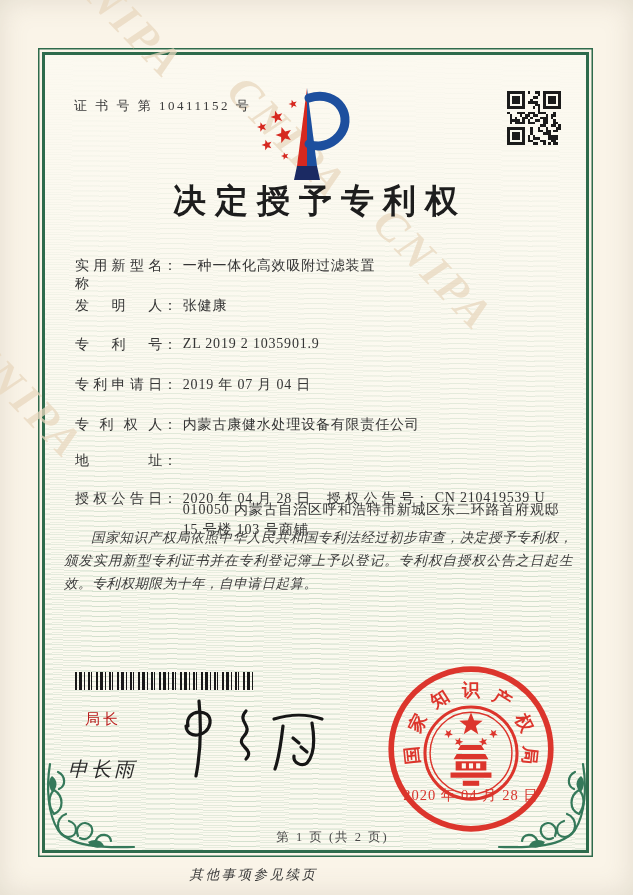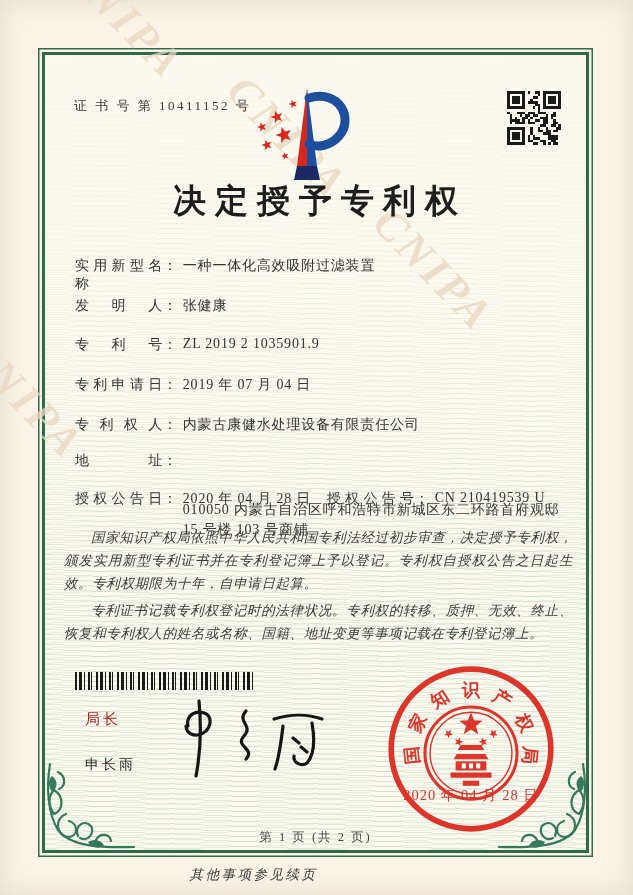--- a/index.html
+++ b/index.html
@@ -56,27 +56,27 @@
     color:#3c3c3c;font-style:italic;text-align:justify;letter-spacing:0.6px;}
   #paras p{margin:4px;text-indent:2em;}
   #barcode{left:75px;top:672px;width:178px;height:18px;
     background:repeating-linear-gradient(90deg,
       #191919 0 2px,rgba(0,0,0,0) 2px 4px,
       #191919 4px 7px,rgba(0,0,0,0) 7px 9px,
       #191919 9px 10px,rgba(0,0,0,0) 10px 13px,
       #191919 13px 15px,rgba(0,0,0,0) 15px 16px,
       #191919 16px 17px,rgba(0,0,0,0) 17px 21px);}
   #director-title{left:85px;top:710px;font-size:15px;letter-spacing:3px;color:#b91c1c;}
-  #director-name{left:85px;top:756px;font-size:14px;letter-spacing:3px;color:#2b2b2b;}
+  #director-name{left:68px;top:756px;font-size:20px;letter-spacing:3px;color:#2b2b2b;font-style:italic;}
   #signature{left:162px;top:696px;z-index:6;}
   #seal{left:383px;top:661px;z-index:7;}
   #seal-date{left:383px;top:786px;width:176px;text-align:center;
     font-size:14.5px;color:#d8352c;letter-spacing:1px;z-index:8;}
   #page-info{left:42px;top:829px;width:547px;text-align:center;
-    font-size:12.5px;letter-spacing:2px;color:#474747;}
+    font-size:12.5px;letter-spacing:2px;color:#474747;padding-left:17px;}
   #cont-note{left:0;top:866px;width:507px;text-align:center;
     font-size:13.5px;font-style:italic;letter-spacing:2.5px;color:#3a3a3a;}
 </style>
 </head>
 <body>
 
 <div id="page">
 
   <div id="frame"></div>
 
@@ -384,21 +384,20 @@
     <span class="flabel">授权公告日</span>
       <span class="fcolon">：</span>
     <span class="fvalue val-fixed">2020 年 04 月 28 日</span>
     <span class="flabel2">授权公告号</span>
       <span class="fcolon">：</span>
     <span class="fvalue">CN 210419539 U</span>
   </div>
 
   <div id="paras" class="abs">
     <p>国家知识产权局依照中华人民共和国专利法经过初步审查，决定授予专利权，颁发实用新型专利证书并在专利登记簿上予以登记。专利权自授权公告之日起生效。专利权期限为十年，自申请日起算。</p>
-    <p>专利证书记载专利权登记时的法律状况。专利权的转移、质押、无效、终止、恢复和专利权人的姓名或名称、国籍、地址变更等事项记载在专利登记簿上。</p>
   </div>
 
   <div id="barcode" class="abs"></div>
 
   <div id="director-title" class="abs">局长</div>
   <div id="director-name" class="abs">申长雨</div>
   <svg id="signature" class="abs" width="172" height="88" viewBox="0 0 172 88">
     <g stroke="#161616" fill="none" stroke-width="3.2" stroke-linecap="round" stroke-linejoin="round">
       <path d="M26,30 C22,13 50,11 48,27 C46,41 25,44 24,30"></path>
       <path d="M37,5 C39,26 39,54 34,80"></path>

